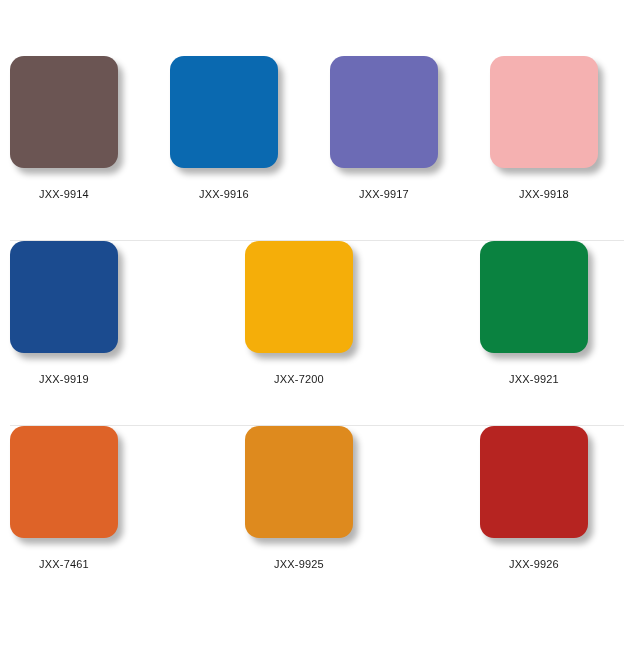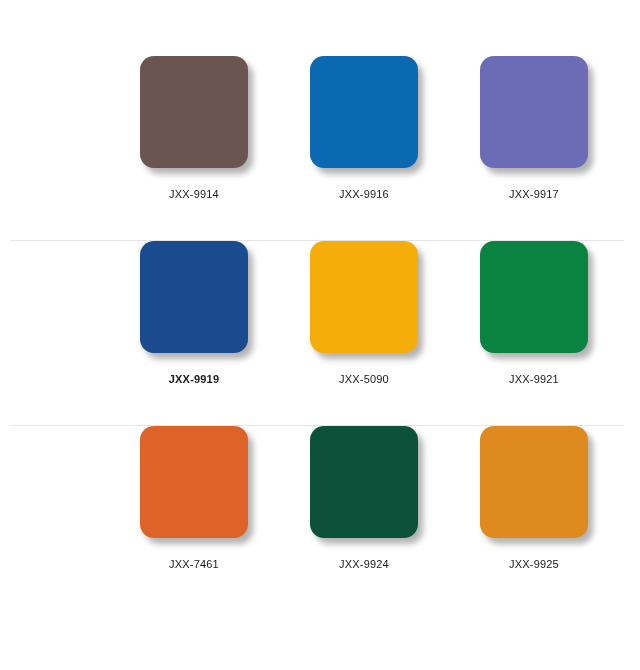--- a/index.html
+++ b/index.html
@@ -20,21 +20,21 @@
     box-sizing: border-box;
     padding: 56px 0 0 0;
     background: #ffffff;
   }
 
   .swatch-row {
     position: relative;
     display: flex;
     flex-direction: row;
     align-items: flex-start;
-    justify-content: flex-end;
+    justify-content: space-between;
     height: 185px;
   }
 
   
   .swatch-row.with-divider::after {
     content: "";
     position: absolute;
     left: 10px;
     right: 16px;
     bottom: 0;
@@ -80,45 +80,49 @@
       <div class="swatch-label" style="color: rgb(26, 26, 26);">JXX-9914</div>
     </div>
     <div class="swatch-cell">
       <div class="swatch-chip" style="background-color: rgb(10, 105, 176);"></div>
       <div class="swatch-label" style="color: rgb(26, 26, 26);">JXX-9916</div>
     </div>
     <div class="swatch-cell">
       <div class="swatch-chip" style="background-color: rgb(108, 107, 181);"></div>
       <div class="swatch-label" style="color: rgb(26, 26, 26);">JXX-9917</div>
     </div>
+    <div class="swatch-cell">
+      <div class="swatch-chip" style="background-color: rgb(245, 177, 177);"></div>
+      <div class="swatch-label" style="color: rgb(26, 26, 26);">JXX-9918</div>
+    </div>
   </div>
 
   <div class="swatch-row with-divider">
     <div class="swatch-cell">
       <div class="swatch-chip" style="background-color: rgb(27, 75, 143);"></div>
-      <div class="swatch-label" style="color: rgb(26, 26, 26); font-weight: bold;">JXX-9919</div>
+      <div class="swatch-label" style="color: rgb(26, 26, 26);">JXX-9919</div>
     </div>
     <div class="swatch-cell">
       <div class="swatch-chip" style="background-color: rgb(245, 174, 9);"></div>
-      <div class="swatch-label" style="color: rgb(26, 26, 26);">JXX-5090</div>
+      <div class="swatch-label" style="color: rgb(26, 26, 26);">JXX-7200</div>
     </div>
     <div class="swatch-cell">
       <div class="swatch-chip" style="background-color: rgb(10, 130, 64);"></div>
       <div class="swatch-label" style="color: rgb(26, 26, 26);">JXX-9921</div>
     </div>
   </div>
 
   <div class="swatch-row">
     <div class="swatch-cell">
       <div class="swatch-chip" style="background-color: rgb(222, 99, 40);"></div>
       <div class="swatch-label" style="color: rgb(26, 26, 26);">JXX-7461</div>
     </div>
     <div class="swatch-cell">
-      <div class="swatch-chip" style="background-color: rgb(12, 81, 57);"></div>
-      <div class="swatch-label" style="color: rgb(26, 26, 26);">JXX-9924</div>
+      <div class="swatch-chip" style="background-color: rgb(222, 138, 30);"></div>
+      <div class="swatch-label" style="color: rgb(26, 26, 26);">JXX-9925</div>
     </div>
     <div class="swatch-cell">
-      <div class="swatch-chip" style="background-color: rgb(222, 138, 30);"></div>
-      <div class="swatch-label" style="color: rgb(26, 26, 26);">JXX-9925</div>
+      <div class="swatch-chip" style="background-color: rgb(182, 36, 33);"></div>
+      <div class="swatch-label" style="color: rgb(26, 26, 26);">JXX-9926</div>
     </div>
   </div>
 
 </div>
 
 </body></html>

